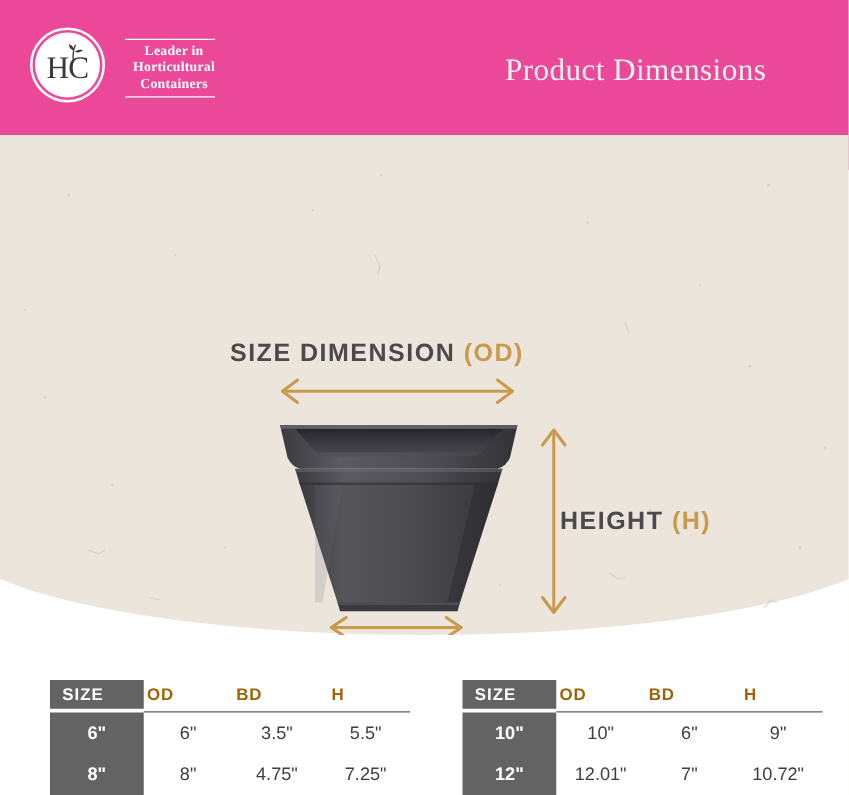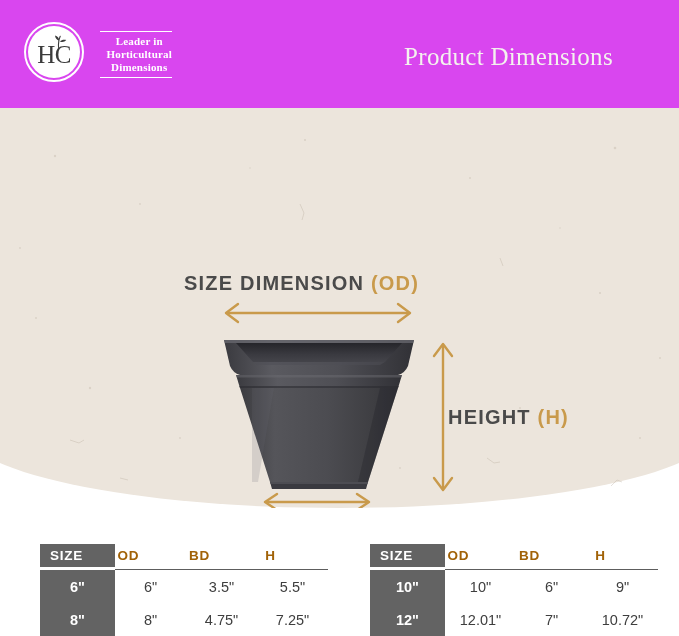--- a/index.html
+++ b/index.html
@@ -14,21 +14,21 @@
     overflow: hidden;
     font-family: "Liberation Sans", sans-serif;
     -webkit-font-smoothing: antialiased;
   }
 
   
   #header-bar {
     position: absolute;
     left: 0; top: 0;
     width: 679px; height: 136px;
-    background: #d946ef;
+    background: #ec4899;
     text-decoration: underline;
   }
 
   #brand-lockup {
     position: absolute;
     left: 24px; top: 22px;
     display: flex;
     align-items: center;
     height: 64px;
   }
@@ -268,21 +268,21 @@
         <path d="M8.2 6.4 C5.8 6.0 4.2 4.0 4.0 1.4 C6.6 1.9 8.1 3.9 8.2 6.4 Z" fill="#3b3b3b"></path>
         <path d="M8.9 7.4 C10.4 5.9 12.9 5.3 15.3 6.0 C13.7 7.9 11.2 8.5 8.9 7.4 Z" fill="#3b3b3b"></path>
       </svg>
     </div>
 
     <div id="brand-tagline">
       <div class="rule"></div>
       <div class="tagline-lines">
         <div>Leader in</div>
         <div>Horticultural</div>
-        <div>Dimensions</div>
+        <div>Containers</div>
       </div>
       <div class="rule"></div>
     </div>
 
   </div>
 
   <div id="page-title">Product Dimensions</div>
 </div>
 
 <div id="diagram-panel">

